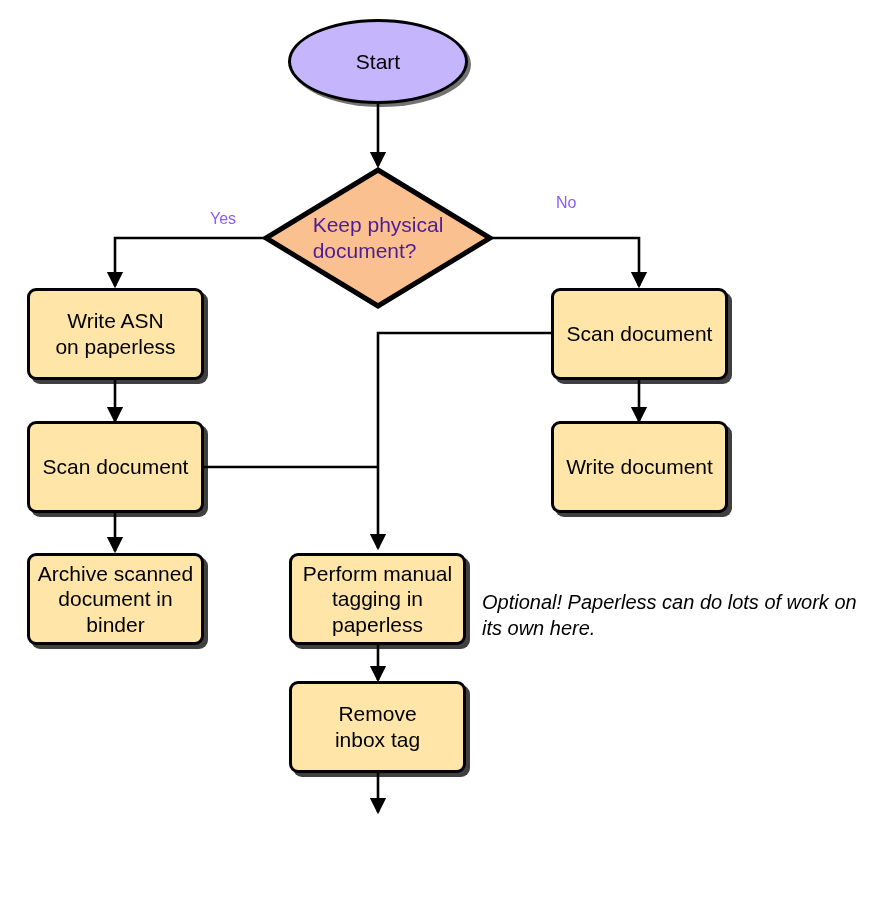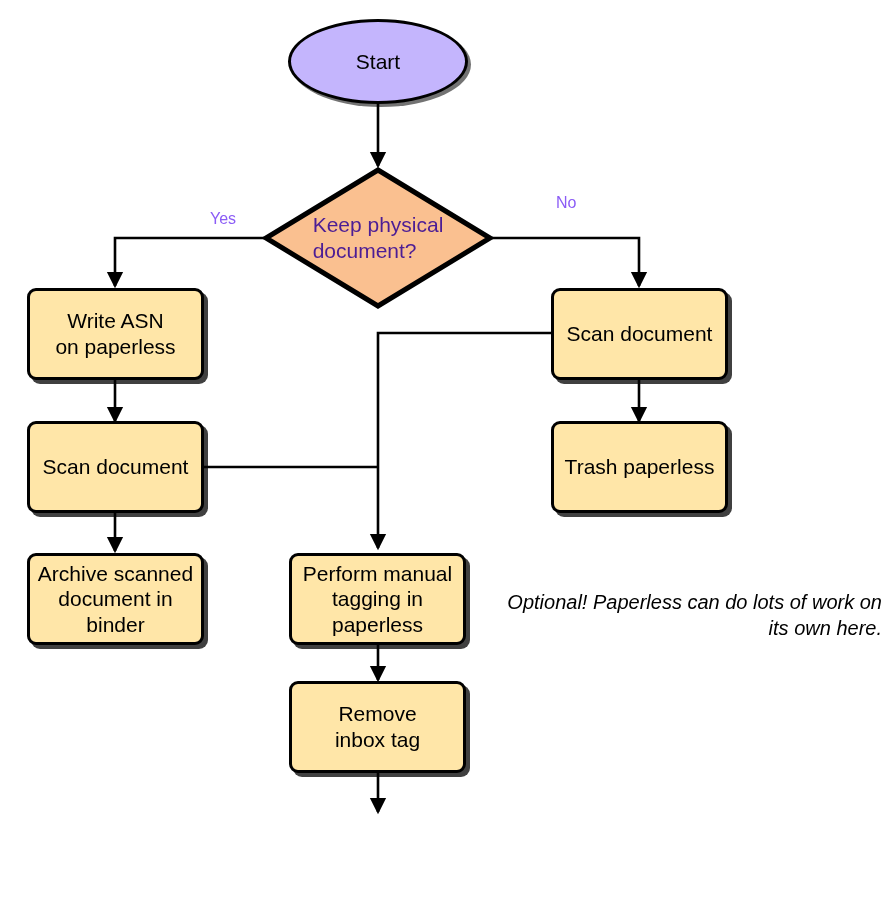--- a/index.html
+++ b/index.html
@@ -147,33 +147,33 @@
     <span>Archive scanned
 document in
 binder</span>
   </div>
 
   <div class="node node-process" style="left:551px; top:288px; width:177px; height:92px;">
     <span>Scan document</span>
   </div>
 
   <div class="node node-process" style="left:551px; top:421px; width:177px; height:92px;">
-    <span>Trash paperless</span>
+    <span>Write document</span>
   </div>
 
   <div class="node node-process" style="left:289px; top:681px; width:177px; height:92px;">
     <span>Remove
 inbox tag</span>
   </div>
 
   <div class="node node-process" style="left:289px; top:553px; width:177px; height:92px;">
     <span>Perform manual
 tagging in
 paperless</span>
   </div>
 
 
   <div class="edge-label" style="left:210px; top:210px;">Yes</div>
   <div class="edge-label" style="left:508px; top:194px;margin-left:48px;">No</div>
 
-  <div class="annotation" style="left:482px; top:589px; width:400px;text-align:right;">Optional! Paperless can do lots of work on its own here.</div>
+  <div class="annotation" style="left:482px; top:589px; width:400px;">Optional! Paperless can do lots of work on its own here.</div>
 
 </div>
 
 </body></html>

